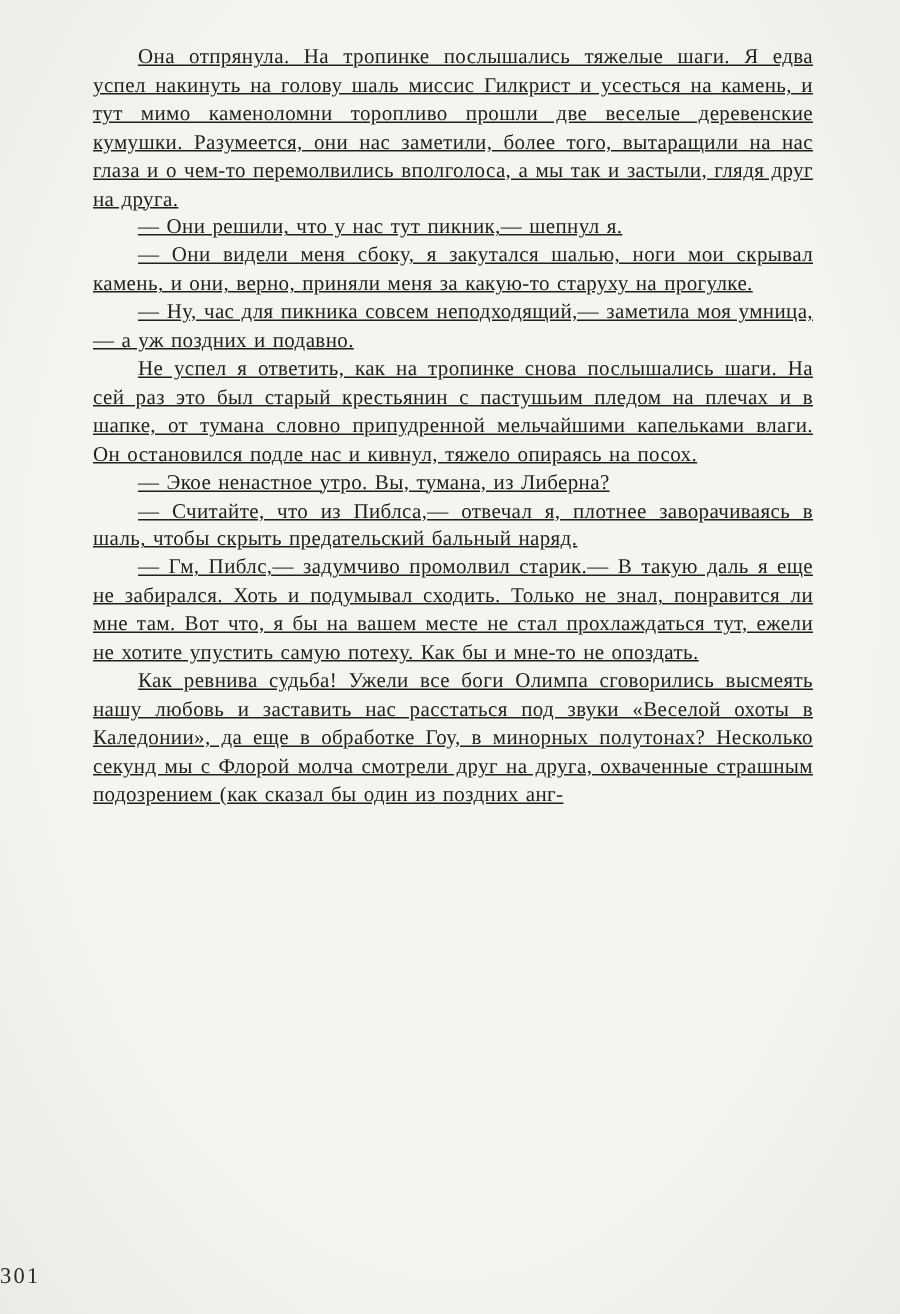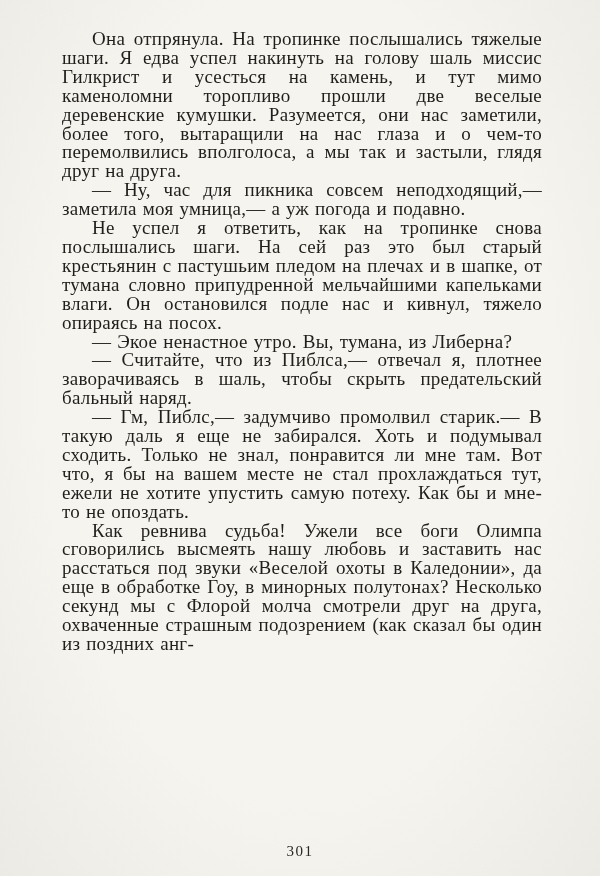--- a/index.html
+++ b/index.html
@@ -20,50 +20,52 @@
       height: 876px;
       background:
         radial-gradient(ellipse at 50% 45%, #f6f4ef 60%, #eceae4 100%);
       color: #211f1c;
     }
     .text-block {
       position: absolute;
       left: 62px;
       top: 30px;
       width: 480px;
-      font-size: 19px;
+      font-size: 14px;
       line-height: 18.9px;
       letter-spacing: 0.25px;
       word-spacing: 1px;
       text-align: justify;
       text-rendering: optimizeLegibility;
+      text-decoration: underline;
     }
     .text-block p {
       margin: 0;
       padding: 0;
       text-indent: 30px;
     }
     .page-number {
       position: absolute;
       left: 0;
       right: 0;
       bottom: 16px;
-      text-align: center;
       font-size: 15px;
       letter-spacing: 1.5px;
       color: #2a2825;
     }
   </style>
 </head>
 <body>
 
 <div class="page">
   <div class="text-block">
     <p>Она отпрянула. На тропинке послышались тяжелые шаги. Я едва успел накинуть на голову шаль миссис Гилкрист и усесться на камень, и тут мимо каменоломни торопливо прошли две веселые деревенские кумушки. Разумеется, они нас заметили, более того, вытаращили на нас глаза и о чем-то перемолвились вполголоса, а мы так и застыли, глядя друг на друга.</p>
-    <p>— Ну, час для пикника совсем неподходящий,— заметила моя умница,— а уж погода и подавно.</p>
+    <p>— Они решили, что у нас тут пикник,— шепнул я.</p>
+    <p>— Они видели меня сбоку, я закутался шалью, ноги мои скрывал камень, и они, верно, приняли меня за какую-то старуху на прогулке.</p>
+    <p>— Ну, час для пикника совсем неподходящий,— заметила моя умница,— а уж поздних и подавно.</p>
     <p>Не успел я ответить, как на тропинке снова послышались шаги. На сей раз это был старый крестьянин с пастушьим пледом на плечах и в шапке, от тумана словно припудренной мельчайшими капельками влаги. Он остановился подле нас и кивнул, тяжело опираясь на посох.</p>
     <p>— Экое ненастное утро. Вы, тумана, из Либерна?</p>
     <p>— Считайте, что из Пиблса,— отвечал я, плотнее заворачиваясь в шаль, чтобы скрыть предательский бальный наряд.</p>
     <p>— Гм, Пиблс,— задумчиво промолвил старик.— В такую даль я еще не забирался. Хоть и подумывал сходить. Только не знал, понравится ли мне там. Вот что, я бы на вашем месте не стал прохлаждаться тут, ежели не хотите упустить самую потеху. Как бы и мне-то не опоздать.</p>
     <p>Как ревнива судьба! Ужели все боги Олимпа сговорились высмеять нашу любовь и заставить нас расстаться под звуки «Веселой охоты в Каледонии», да еще в обработке Гоу, в минорных полутонах? Несколько секунд мы с Флорой молча смотрели друг на друга, охваченные страшным подозрением (как сказал бы один из поздних анг-</p>
   </div>
   <div class="page-number">301</div>
 </div>
 
 </body></html>

